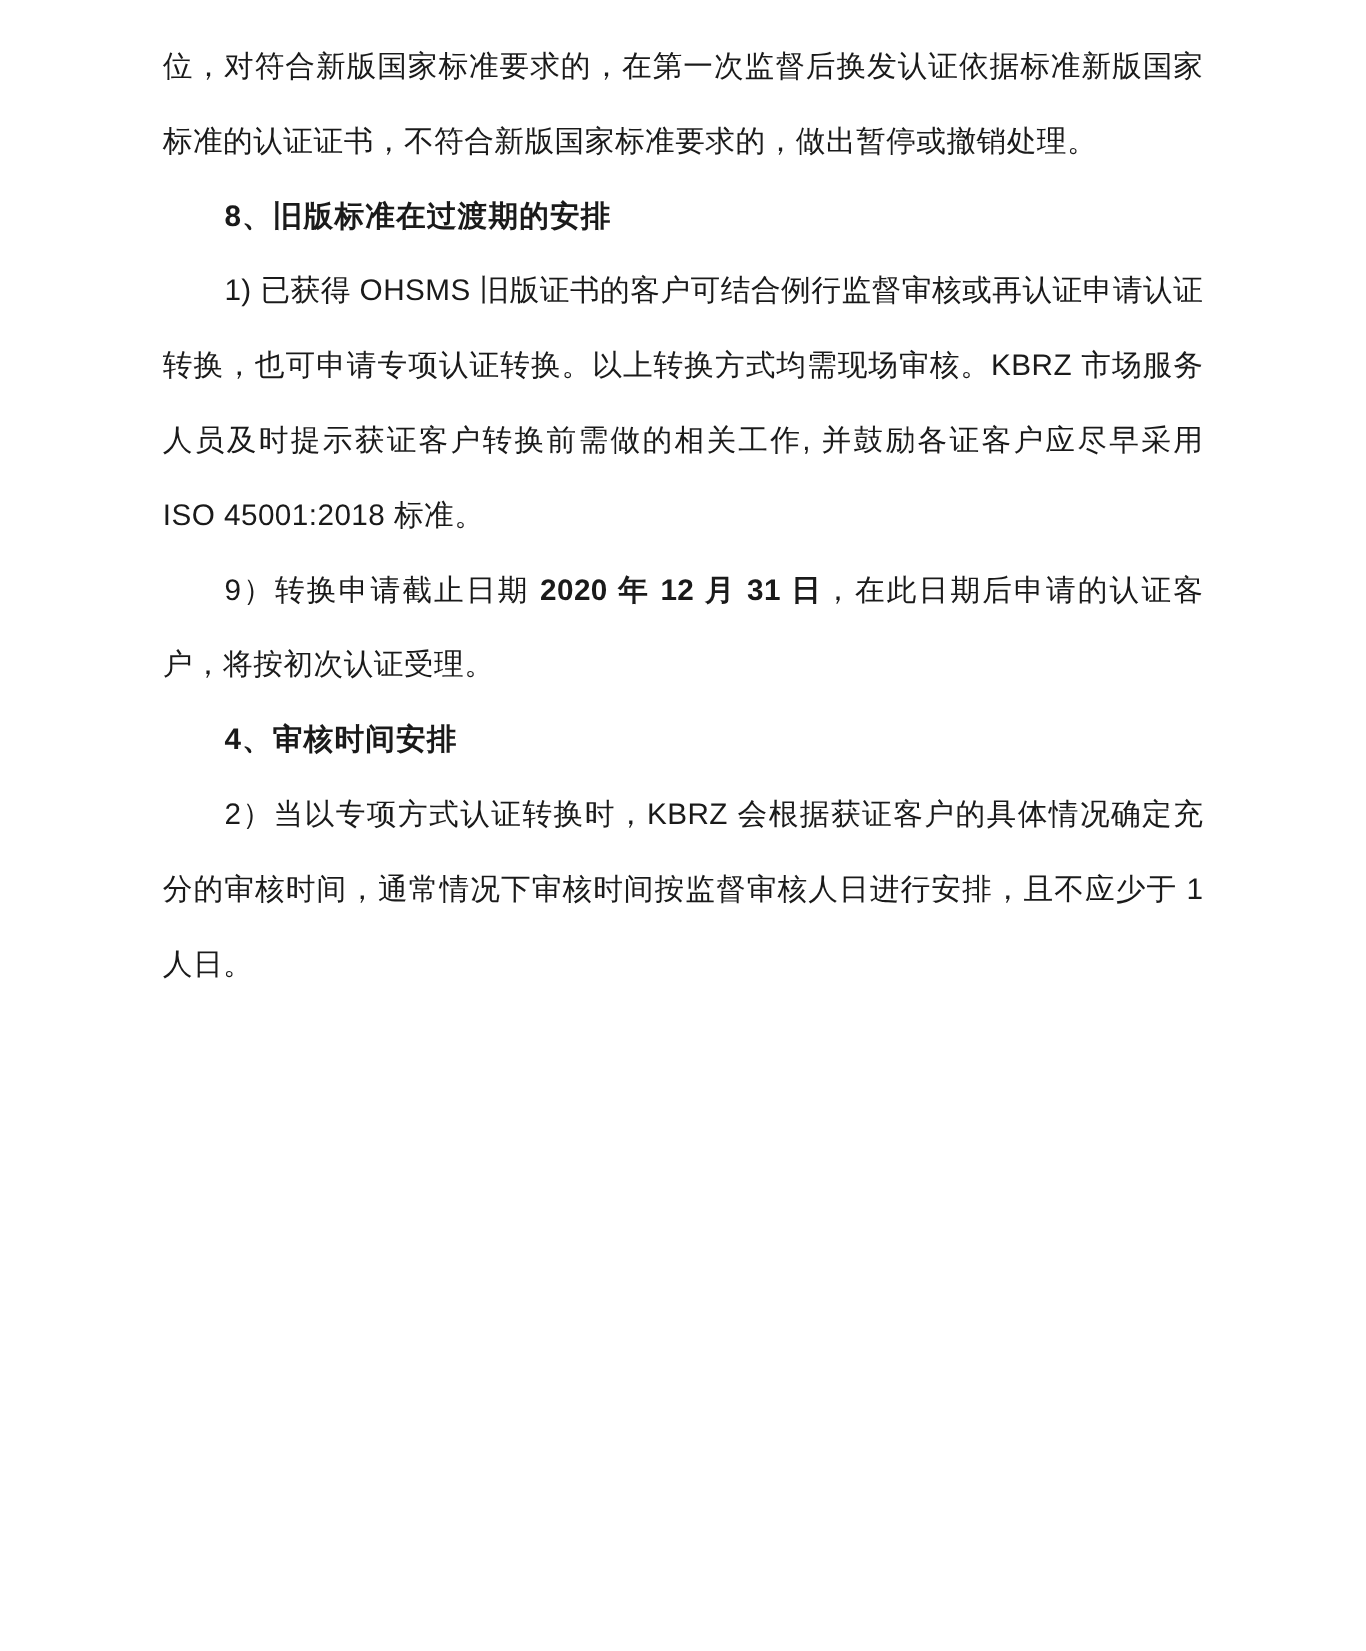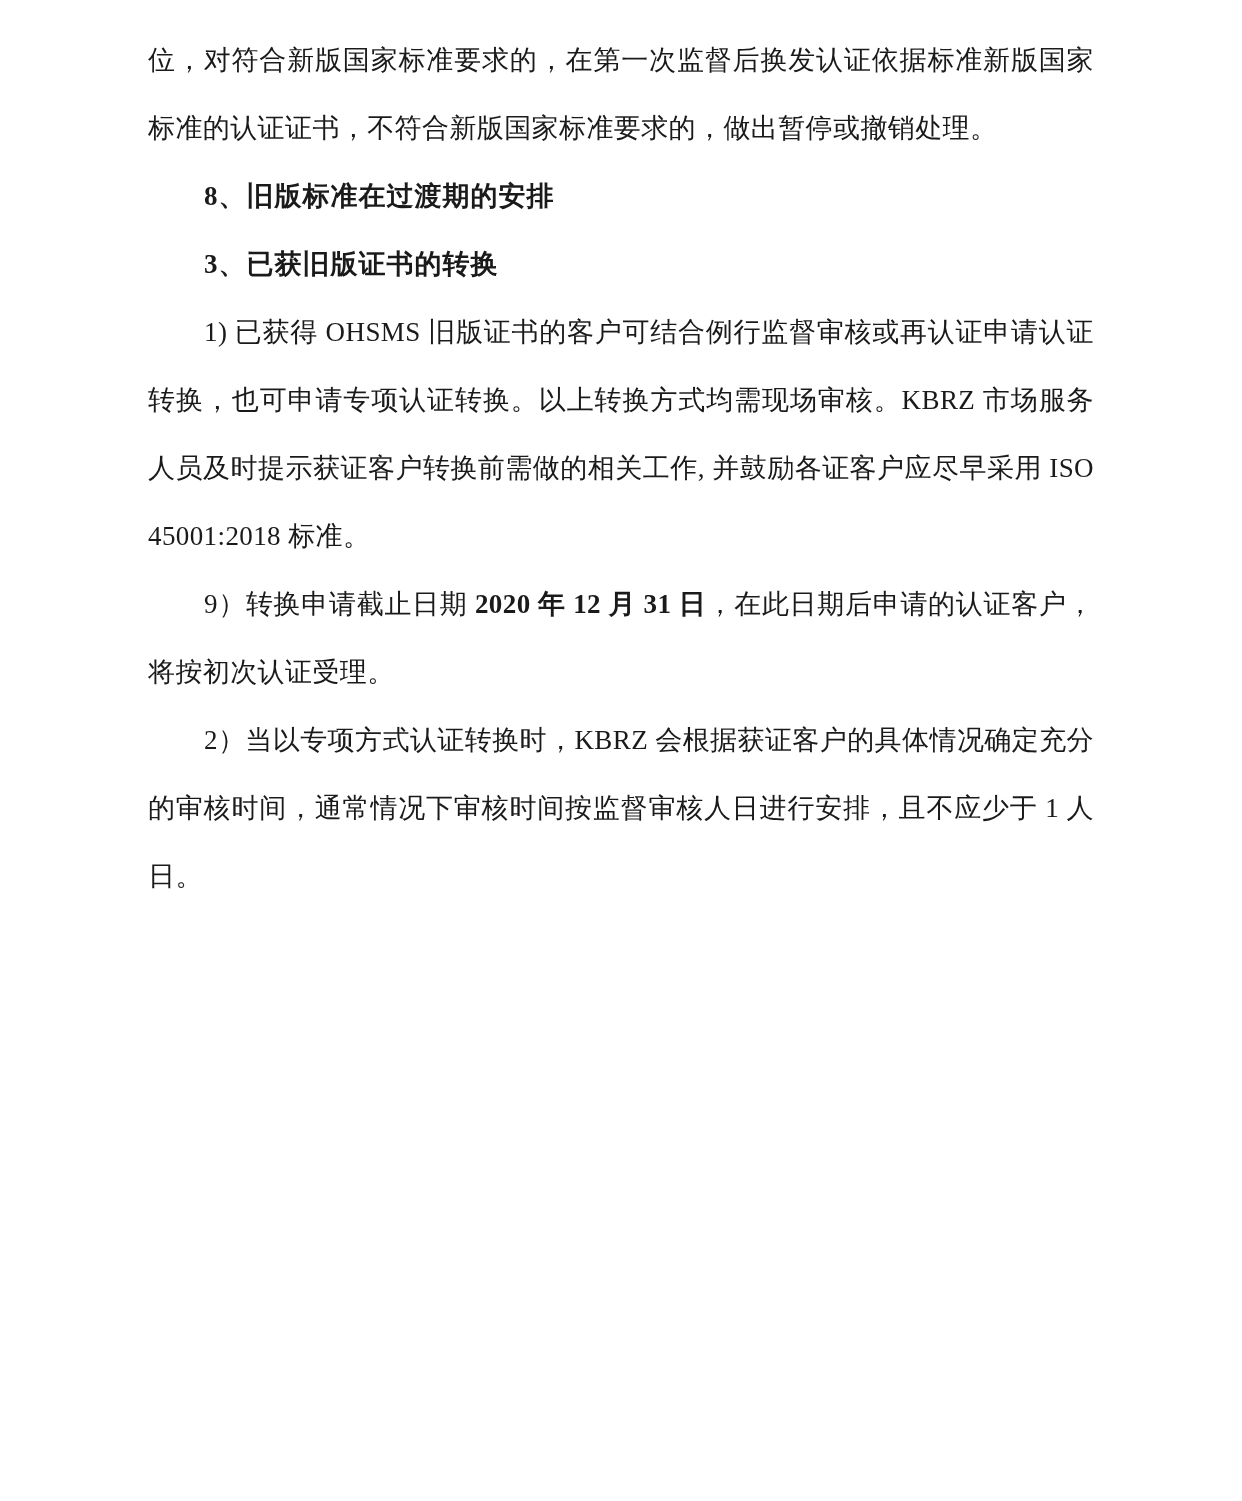--- a/index.html
+++ b/index.html
@@ -21,21 +21,20 @@
   .doc-body {
     font-size: 27px;
     line-height: 68px;
     letter-spacing: 0.4px;
     text-align: justify;
     text-justify: inter-ideograph;
   }
   p {
     margin: 0;
     padding: 0;
-    font-family: Liberation Serif, serif;
   }
   .para {
     text-indent: 0;
   }
   .indent {
     text-indent: 56px;
   }
   .heading {
     font-weight: bold;
     text-indent: 56px;
@@ -52,27 +51,27 @@
 <body>
 
 <div class="page">
   <div class="doc-body">
 
     <p class="para cont">位，对符合新版国家标准要求的，在第一次监督后换发认证依据标准新版国家标准的认证证书，不符合新版国家标准要求的，做出暂停或撤销处理。</p>
 
     <p class="heading">8、旧版标准在过渡期的安排</p>
 
 
-    <p class="heading">3、已获旧版证书的转换</p>
 
     <p class="indent">1) 已获得 OHSMS 旧版证书的客户可结合例行监督审核或再认证申请认证转换，也可申请专项认证转换。以上转换方式均需现场审核。KBRZ 市场服务人员及时提示获证客户转换前需做的相关工作, 并鼓励各证客户应尽早采用 ISO 45001:2018 标准。</p>
 
     <p class="indent">
       <span>9）转换申请截止日期 </span><span class="b">2020 年 12 月 31 日</span><span>，在此日期后申请的认证客户，将按初次认证受理。</span>
     </p>
 
 
+    <p class="heading">4、审核时间安排</p>
 
 
     <p class="indent">2）当以专项方式认证转换时，KBRZ 会根据获证客户的具体情况确定充分的审核时间，通常情况下审核时间按监督审核人日进行安排，且不应少于 1 人日。</p>
 
   </div>
 </div>
 
 </body></html>

